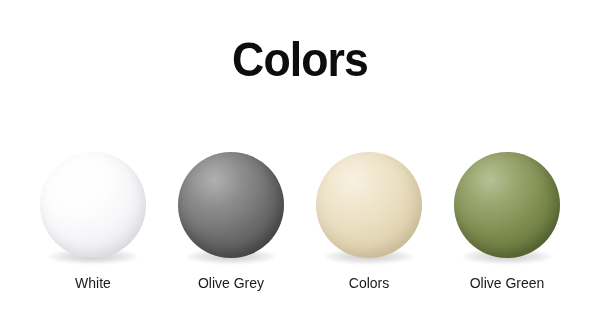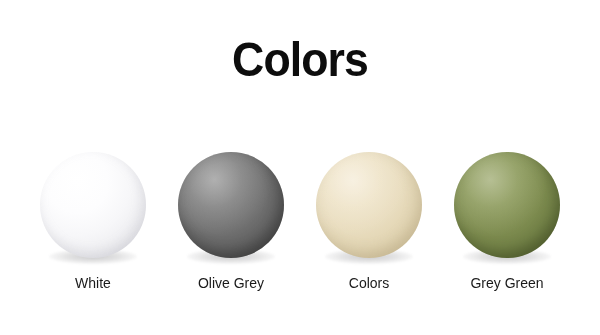--- a/index.html
+++ b/index.html
@@ -174,17 +174,17 @@
         <div class="sphere taupe"></div>
       </div>
       <div class="swatch-label">Colors</div>
     </div>
 
     <div class="swatch">
       <div class="sphere-wrap">
         <div class="sphere-shadow"></div>
         <div class="sphere olive"></div>
       </div>
-      <div class="swatch-label">Grey Green</div>
+      <div class="swatch-label">Olive Green</div>
     </div>
 
   </div>
 </div>
 
 </body></html>

